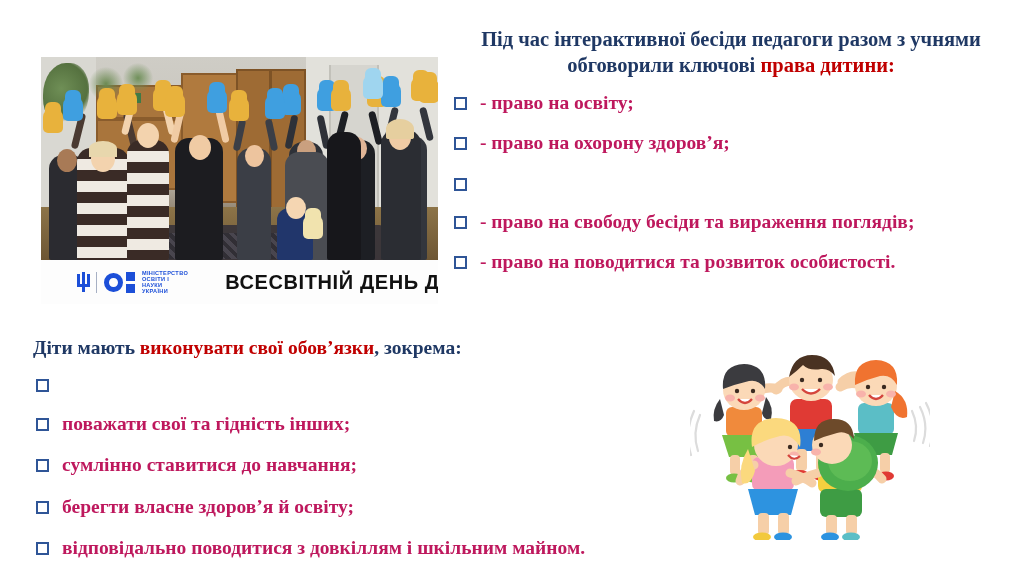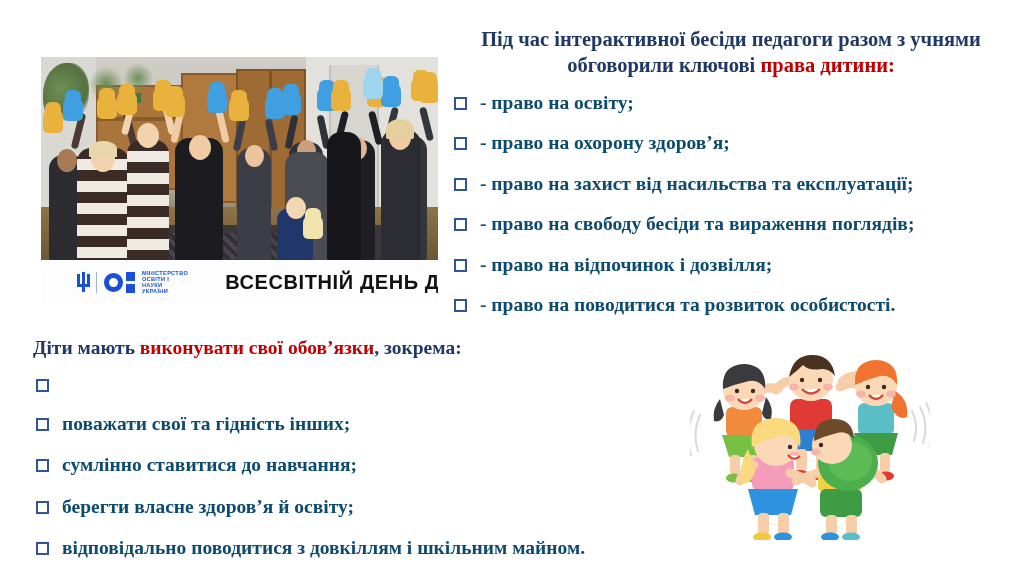--- a/index.html
+++ b/index.html
@@ -75,21 +75,21 @@
 
   
   .rights-head{
     position:absolute;left:448px;top:26px;width:566px;
     text-align:center;color:#1f3864;font-weight:700;font-size:20.5px;line-height:1.28;
   }
   .accent-red{color:#c00000;}
   .rights-list{position:absolute;left:454px;top:91px;width:570px;}
   .li{
     display:flex;align-items:flex-start;
-    color:#0c4a6e;font-weight:700;font-size:19.5px;line-height:1.2;
+    color:#be185d;font-weight:700;font-size:19.5px;line-height:1.2;
     margin-bottom:17px;white-space:nowrap;
   }
   .bullet{
     flex:0 0 auto;width:15px;height:15px;position:relative;
     margin-right:11px;margin-top:6px;
   }
   .bullet i{position:absolute;}
   .bullet .bx{left:0;top:0;width:13px;height:13px;border:2.2px solid #2f5597;box-sizing:border-box;background:#fff;}
   .bullet .bs{left:2px;top:2px;width:13px;height:13px;background:#2f5597;z-index:-1;}
 
@@ -237,35 +237,27 @@
           <i class="bs"></i>
           <i class="bx"></i>
         </span>
         <span>-  право на охорону здоров’я;</span>
       </div>
     <div class="li">
         <span class="bullet">
           <i class="bs"></i>
           <i class="bx"></i>
         </span>
-        <span>- право на захист від насильства та експлуатації;</span>
       </div>
     <div class="li">
         <span class="bullet">
           <i class="bs"></i>
           <i class="bx"></i>
         </span>
         <span>- право на свободу бесіди та вираження поглядів;</span>
-      </div>
-    <div class="li">
-        <span class="bullet">
-          <i class="bs"></i>
-          <i class="bx"></i>
-        </span>
-        <span>- право на відпочинок і дозвілля;</span>
       </div>
     <div class="li">
         <span class="bullet">
           <i class="bs"></i>
           <i class="bx"></i>
         </span>
         <span>- право на поводитися та розвиток особистості.</span>
       </div>
   </div>
 

